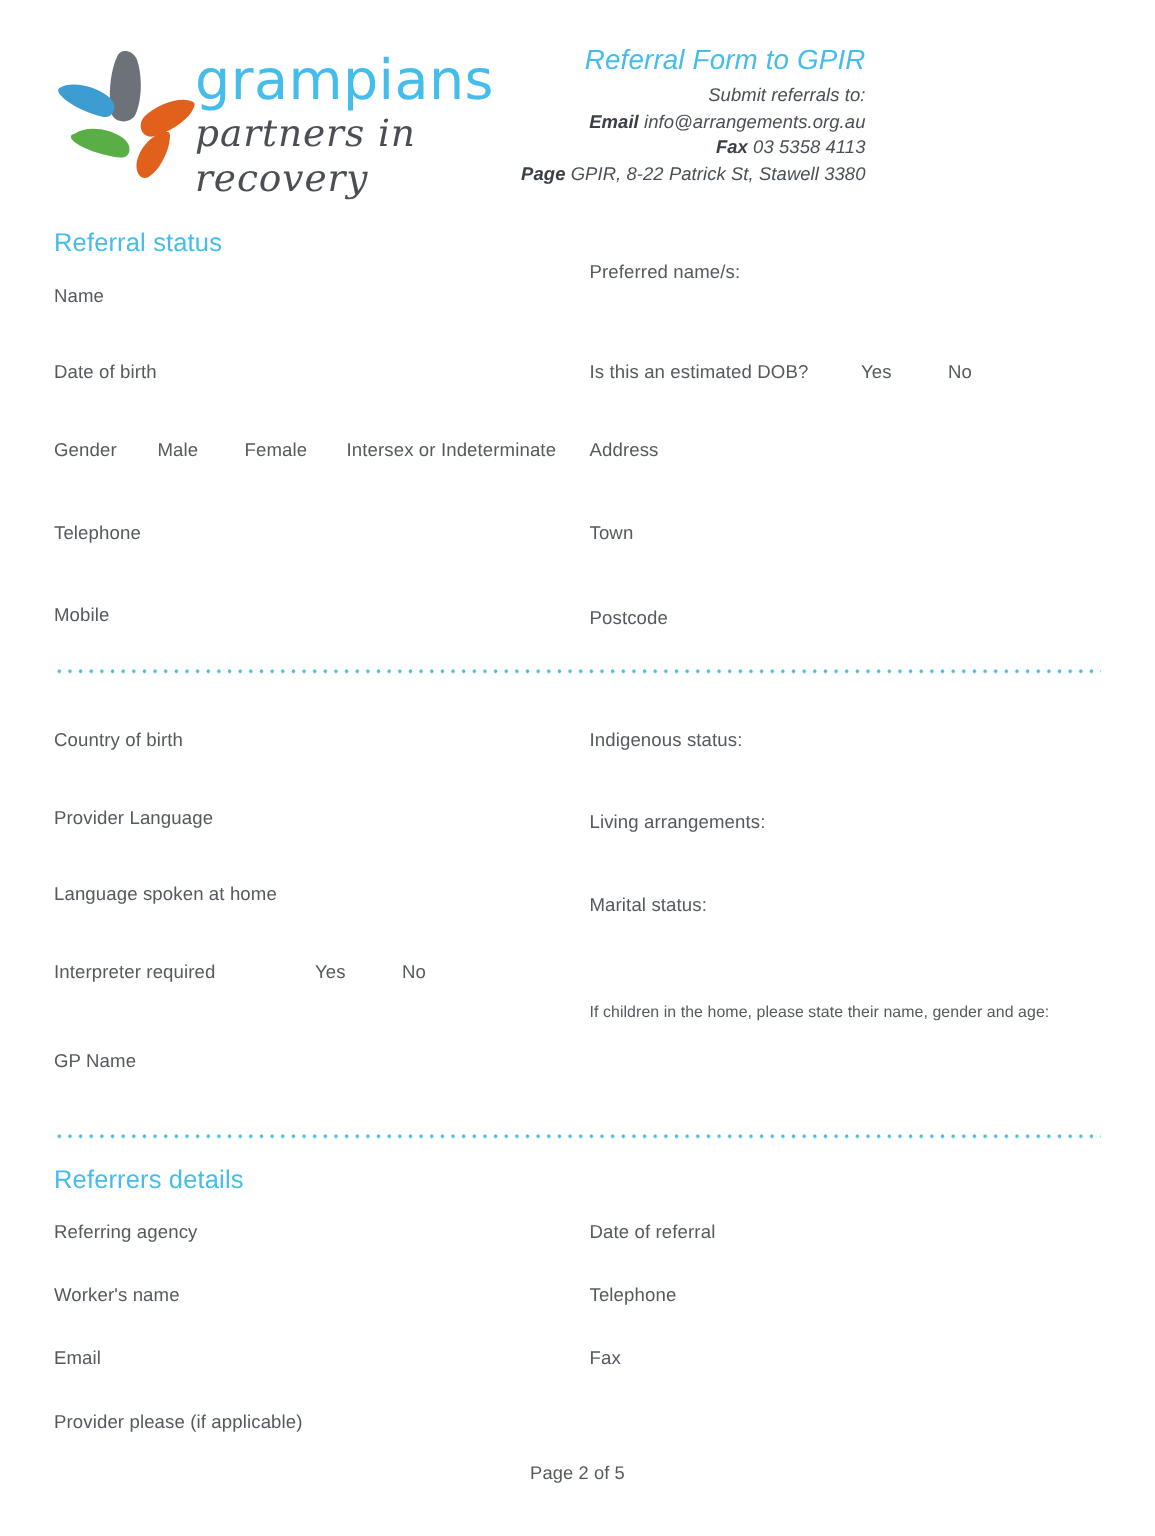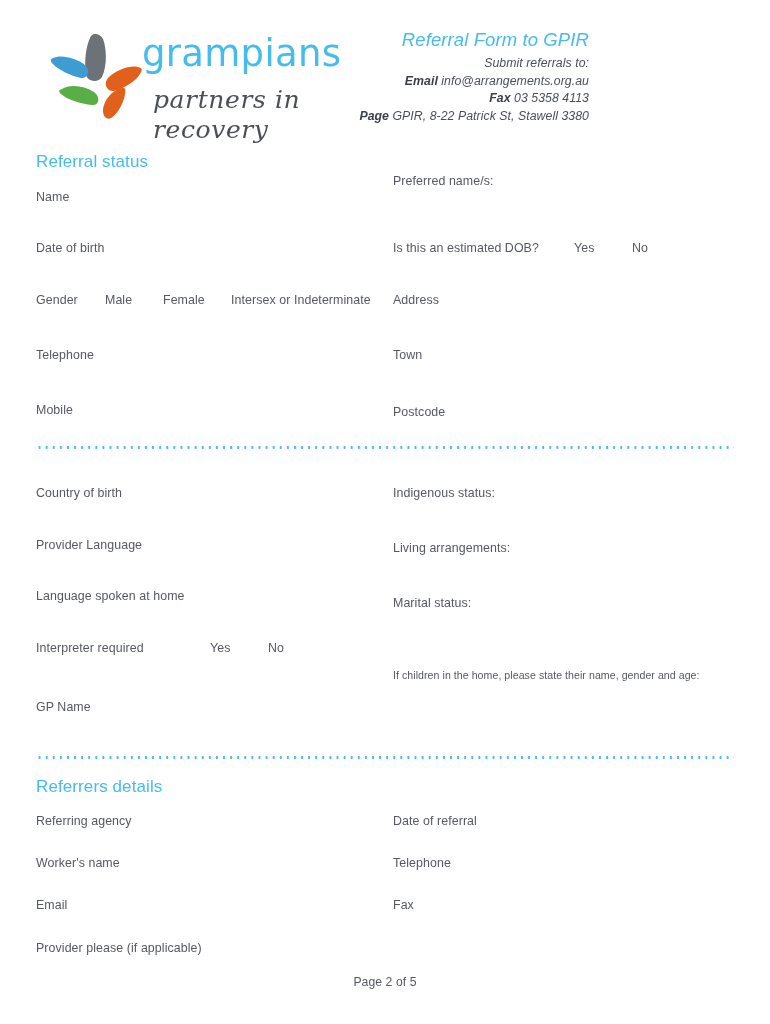--- a/index.html
+++ b/index.html
@@ -16,21 +16,21 @@
     position: relative;
     width: 770px;
     height: 1024px;
     background: #ffffff;
     overflow: hidden;
   }
 
   
   .header {
     position: absolute;
-    left: 16px; top: 0;
+    left: 4px; top: 0;
     width: 609px;
     height: 140px;
   }
   .logo-block {
     position: absolute;
     left: 34px;
     top: 30px;
     width: 340px;
     height: 95px;
   }
@@ -57,21 +57,21 @@
     margin: 4px 0 0 0;
   }
   .logo-word-2 {
     font-family: "DejaVu Serif", serif;
     font-style: italic;
     font-size: 25px;
     font-weight: 400;
     color: #4B4F54;
     letter-spacing: 0.6px;
     line-height: 30px;
-    margin: 11px;
+    margin: 0;
   }
 
   .header-right {
     position: absolute;
     right: 36px;
     top: 28px;
     width: 400px;
     text-align: right;
     font-style: italic;
   }

